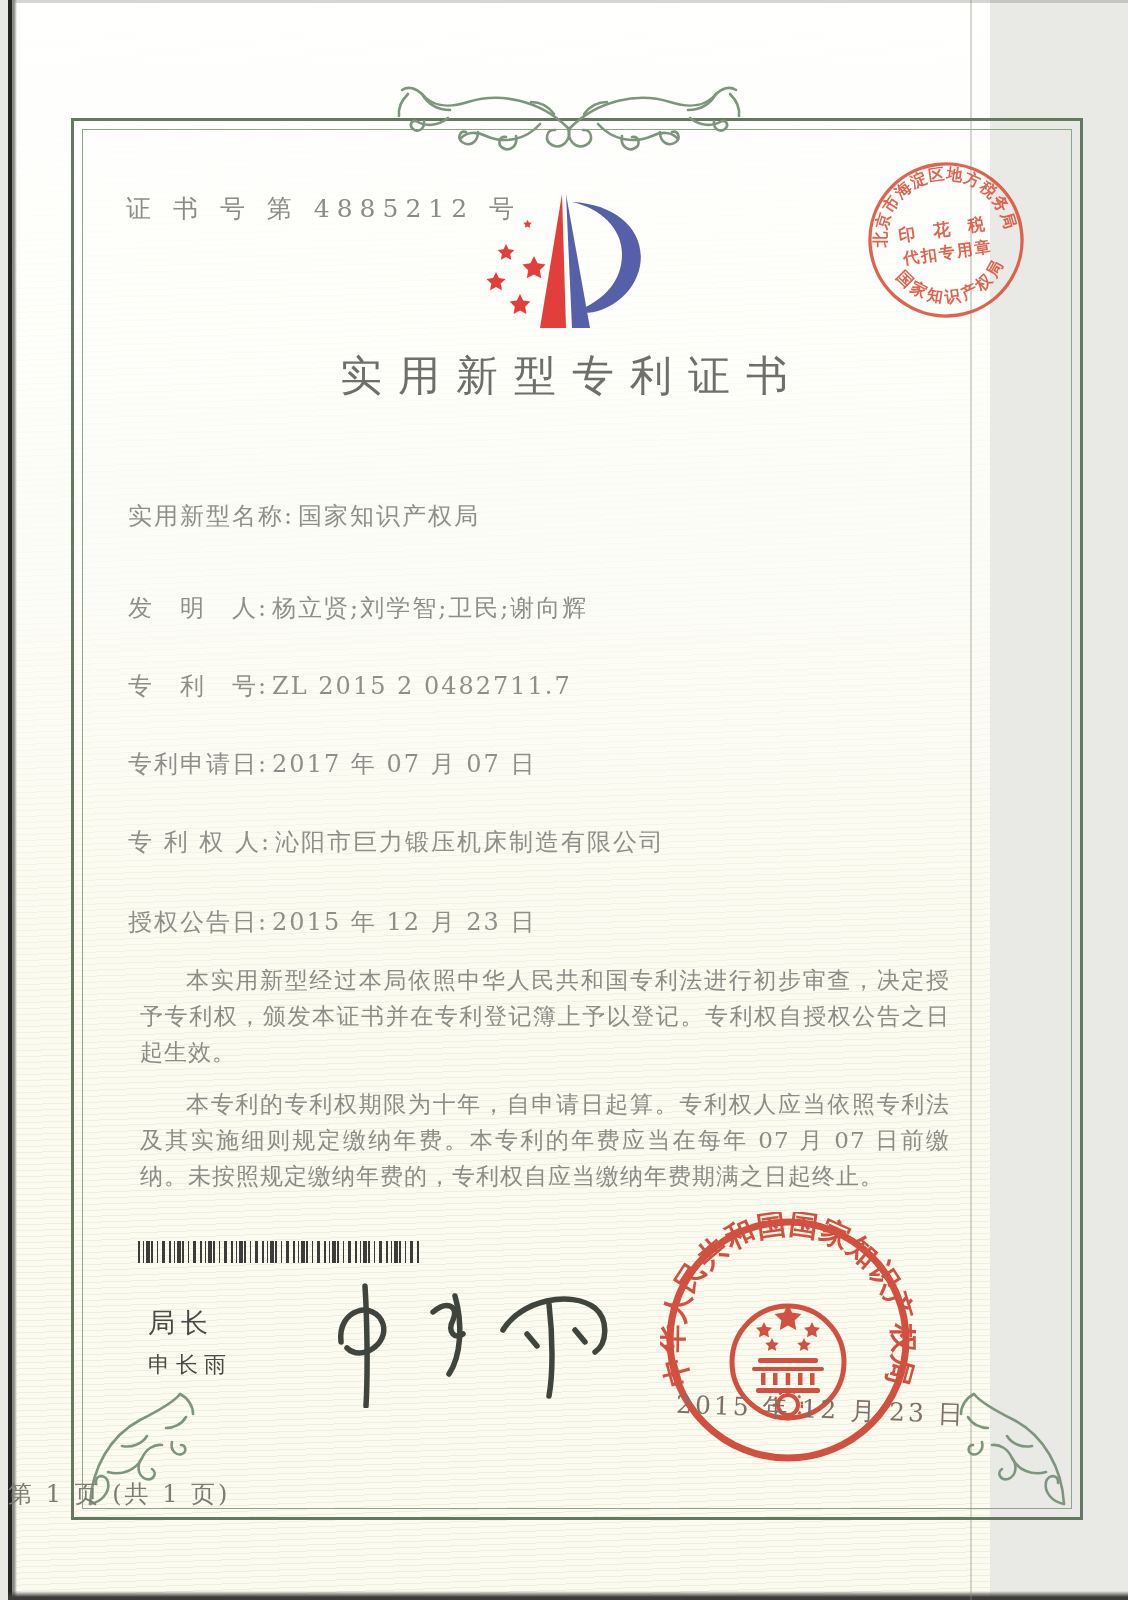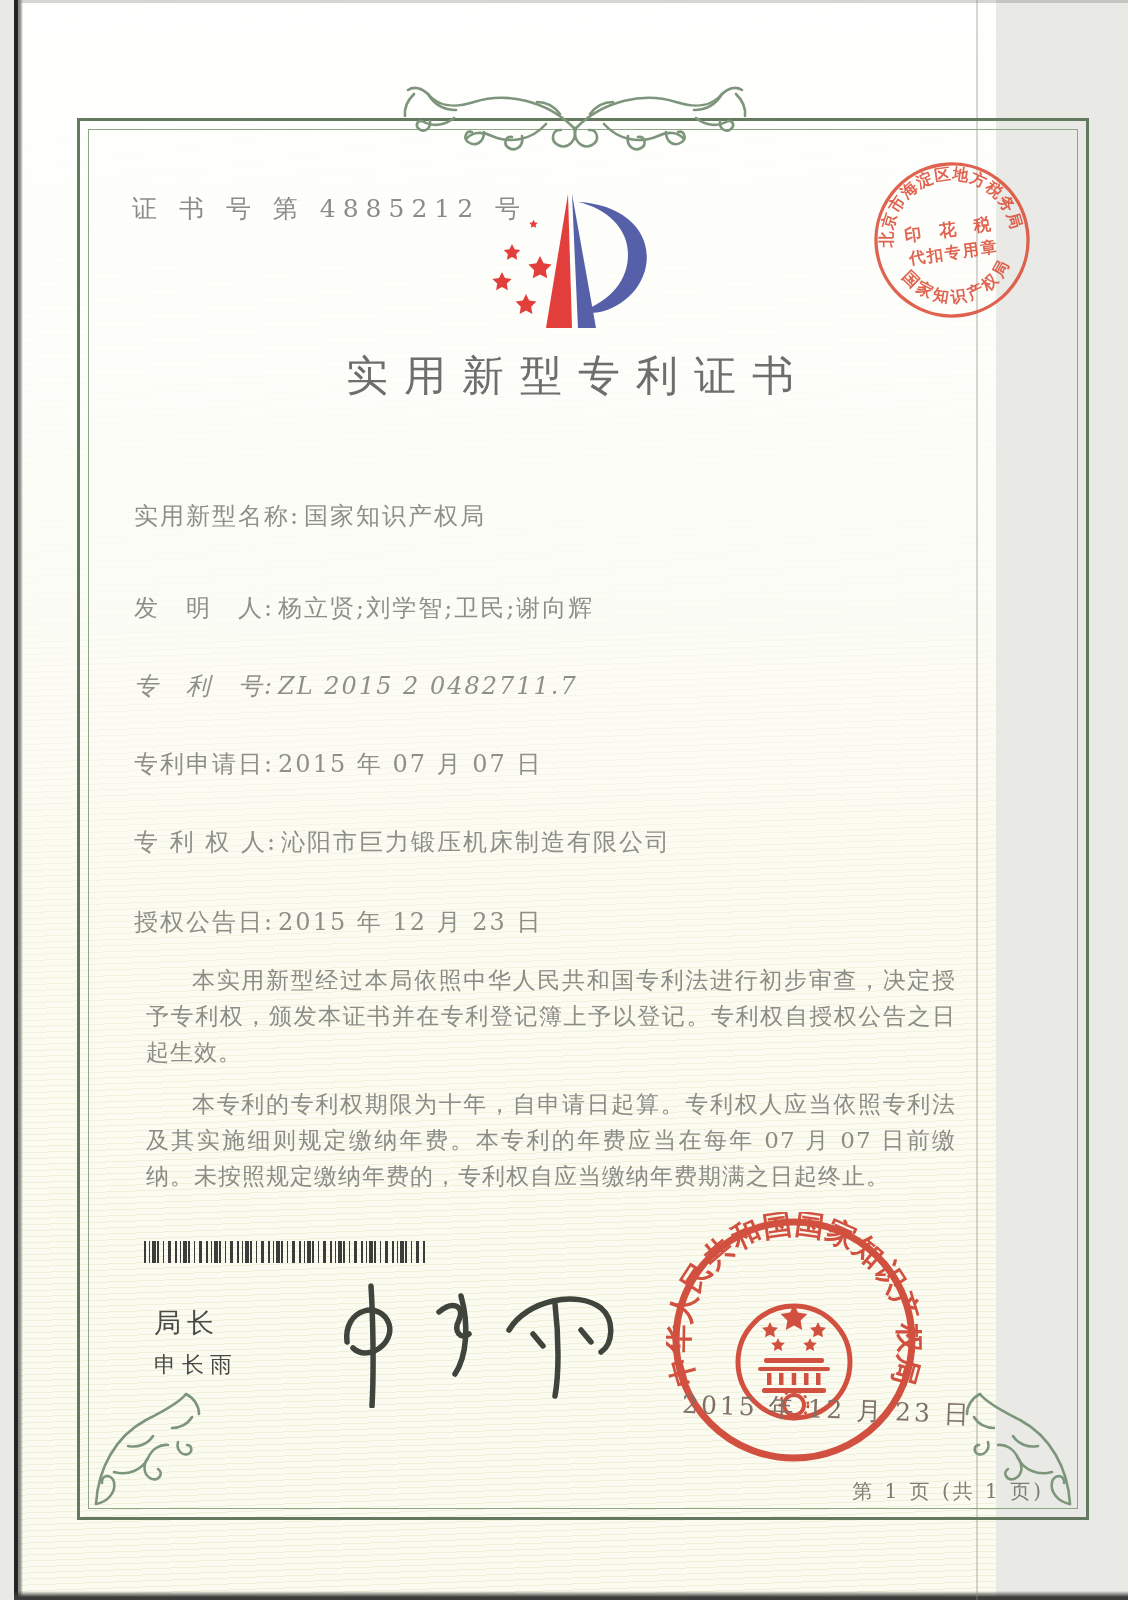--- a/index.html
+++ b/index.html
@@ -2,21 +2,21 @@
 <html><head>
 <meta charset="utf-8">
 <style>
   html,body{margin:0;padding:0;}
   body{
     width:1128px;height:1600px;position:relative;overflow:hidden;
     font-family:"DejaVu Serif","Liberation Serif",serif;
     background:#e9e9e6;
   }
   .page{
-    position:absolute;left:14px;top:0;width:982px;height:1600px;
+    position:absolute;left:8px;top:0;width:982px;height:1600px;
     background:
       linear-gradient(180deg, rgba(255,255,255,.95) 0%, rgba(253,253,248,.75) 38%, rgba(251,251,240,.30) 58%, rgba(250,250,234,.05) 80%),
       repeating-linear-gradient(178deg, rgba(226,230,196,.55) 0 1px, rgba(255,255,255,0) 1px 6px),
       #fbfbf1;
   }
   
   .edge-left{position:absolute;left:0;top:0;width:9px;height:1600px;
     background:linear-gradient(90deg,#242424 0 4px,#8a8a86 4px 6px,rgba(0,0,0,0) 9px);}
   .edge-bottom{position:absolute;left:0;bottom:0;width:1128px;height:9px;
     background:linear-gradient(0deg,#3c3c3a 0 3px,rgba(0,0,0,0) 9px);}
@@ -47,21 +47,21 @@
 
   .title{
     position:absolute;left:0;top:348px;width:1128px;text-align:center;
     font-size:42px;font-weight:400;color:#6e6e6c;letter-spacing:16px;
   }
 
   .field{position:absolute;left:120px;font-size:24px;color:#8f8f8a;letter-spacing:2px;white-space:nowrap;}
   .field .lbl{margin-right:4px;}
   .f-name{top:500px;}
   .f-inventor{top:592px;}
-  .f-patentno{top:670px;font-style:italic;}
+  .f-patentno{top:670px;}
   .f-filing{top:748px;}
   .f-patentee{top:826px;}
   .f-grant{top:906px;}
 
   .paragraphs{
     position:absolute;left:116px;top:946px;width:842px;
     font-size:23px;line-height:36px;color:#8c8c87;text-align:justify;letter-spacing:1px;
   }
   .paragraphs p{margin:16px;text-indent:2em;}
 
@@ -83,22 +83,22 @@
 
   .signature{position:absolute;left:305px;top:1278px;width:310px;height:130px;}
 
   .seal{position:absolute;left:652px;top:1212px;width:256px;height:256px;}
   .seal-date{
     position:absolute;left:668px;top:1392px;width:240px;
     font-size:25px;color:#7e7068;letter-spacing:3px;transform:rotate(2deg);white-space:nowrap;
   }
 
   .footer{
-    position:absolute;left:0;top:1478px;width:1030px;text-align:right;
-    font-size:20px;color:#7c7c72;letter-spacing:3px;
+    position:absolute;left:0;top:1478px;width:1030px;text-align:left;
+    font-size:24px;color:#7c7c72;letter-spacing:3px;
   }
 </style>
 </head>
 <body>
 
 <div class="page">
 
   <div class="edge-top"></div>
   <div class="edge-left"></div>
   <div class="edge-bottom"></div>
@@ -205,21 +205,21 @@
   <div class="field f-name">
     <span class="lbl">实用新型名称:</span><span>国家知识产权局</span>
   </div>
   <div class="field f-inventor">
     <span class="lbl">发　明　人:</span><span>杨立贤;刘学智;卫民;谢向辉</span>
   </div>
   <div class="field f-patentno">
     <span class="lbl">专　利　号:</span><span>ZL 2015 2 0482711.7</span>
   </div>
   <div class="field f-filing">
-    <span class="lbl">专利申请日:</span><span>2015 年 07 月 07 日</span>
+    <span class="lbl">专利申请日:</span><span>2017 年 07 月 07 日</span>
   </div>
   <div class="field f-patentee">
     <span class="lbl">专 利 权 人:</span><span>沁阳市巨力锻压机床制造有限公司</span>
   </div>
   <div class="field f-grant">
     <span class="lbl">授权公告日:</span><span>2015 年 12 月 23 日</span>
   </div>
 
   <div class="paragraphs">
     <p>本实用新型经过本局依照中华人民共和国专利法进行初步审查，决定授予专利权，颁发本证书并在专利登记簿上予以登记。专利权自授权公告之日起生效。</p>

